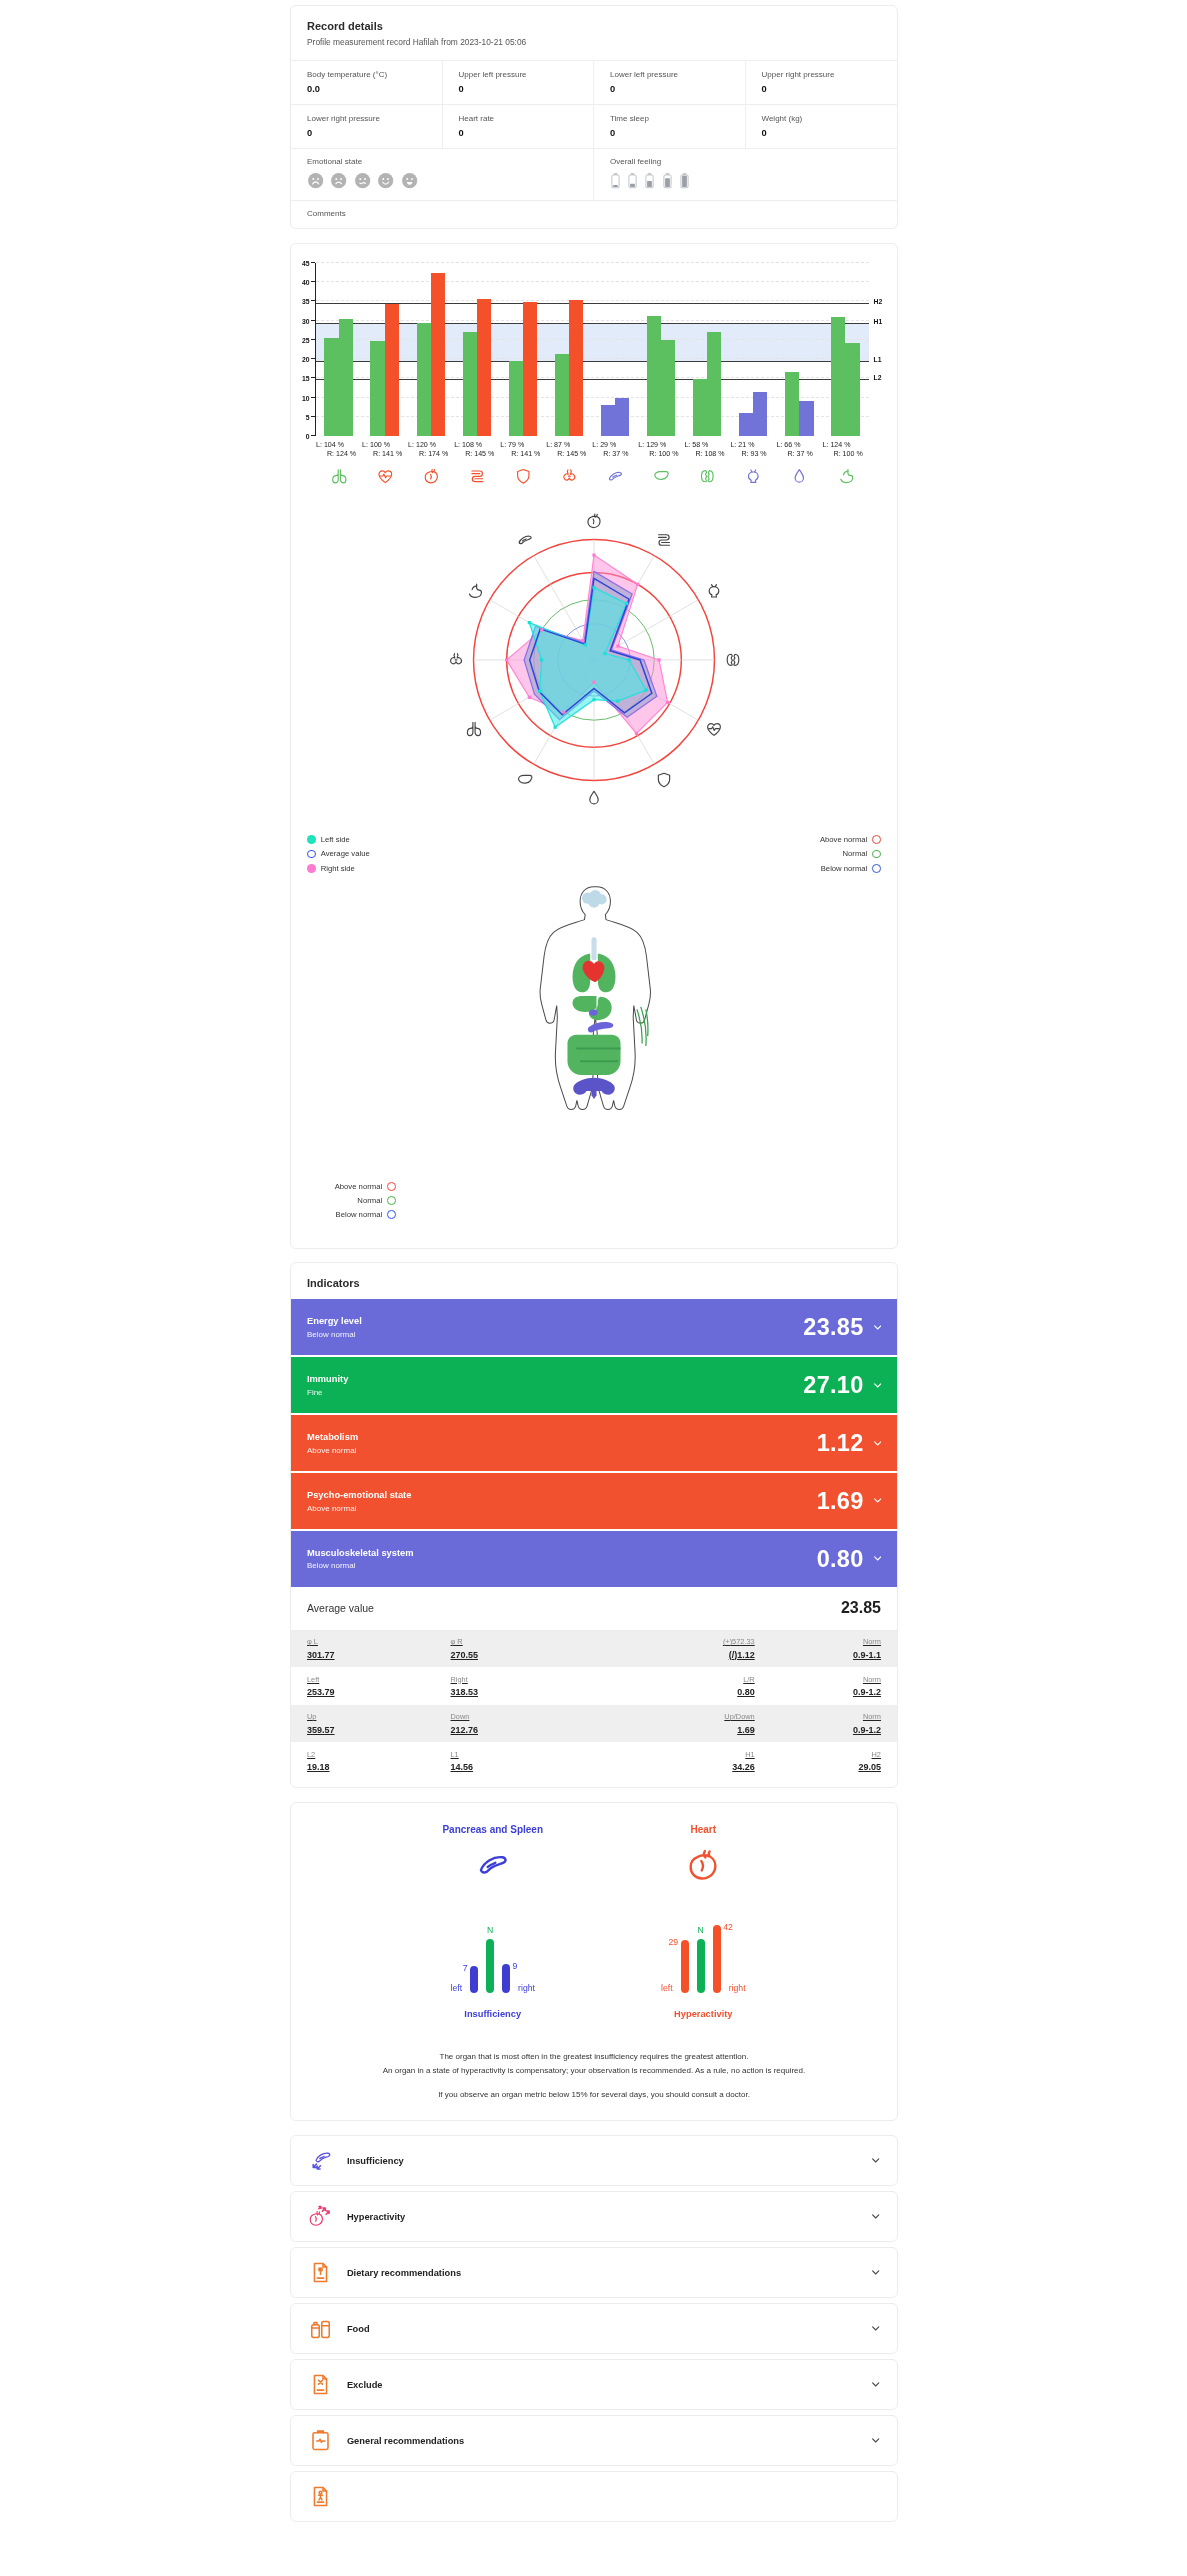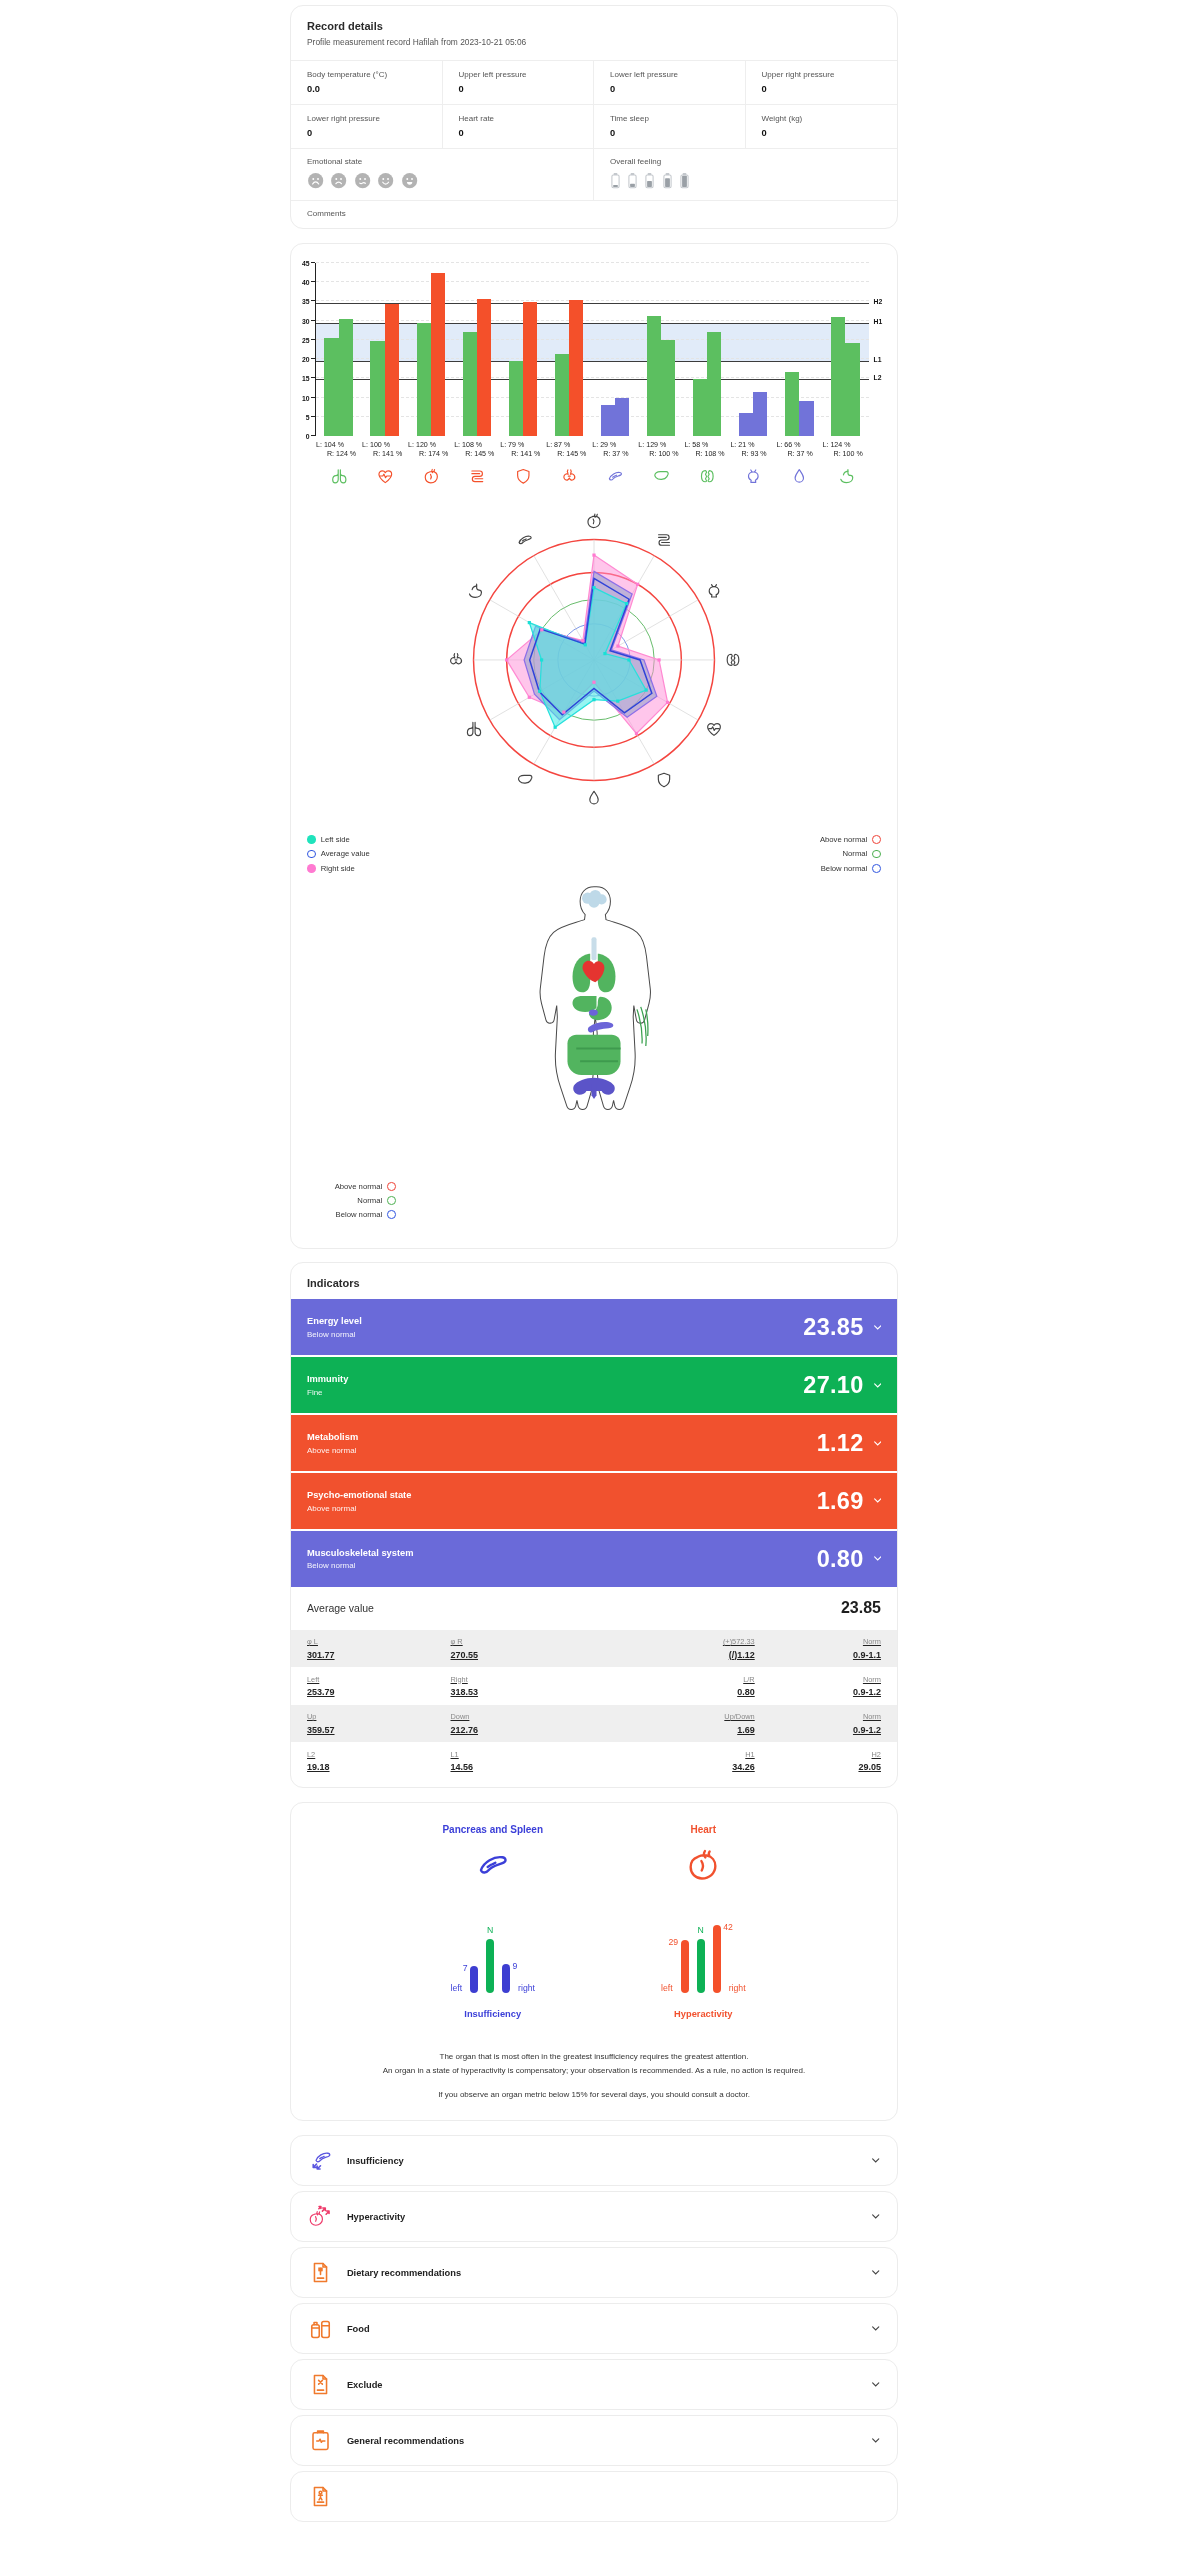--- a/index.html
+++ b/index.html
@@ -1,19 +1,19 @@
 <!DOCTYPE html>
 <html style="font-size:10px"><head>
 <meta charset="utf-8">
 <style>
   * { margin:0; padding:0; box-sizing:border-box; }
   html,body { background:#fff; }
   body { width:1188px; min-height:2576px; font-family:"Liberation Sans", sans-serif; color:#222; }
   .page { width:608px; margin:0 auto; padding-top:5px; padding-bottom:25px; }
-  .card { background:#fff; border:0.6px solid #ececec; border-radius:13px; margin-bottom:13.6px; }
+  .card { background:#fff; border:0.6px solid #ececec; border-radius:6px; margin-bottom:13.6px; }
   .card-pad { padding:13.6px 16px; }
   h1.sec { font-size:11px; font-weight:bold; color:#2b2b2b; }
   .sub { font-size:8.4px; color:#555; margin-top:5px; }
 
   
   .rd-grid { border-top:0.6px solid #eee; display:grid; grid-template-columns:repeat(4,1fr); }
   .rd-cell { padding:8.7px 16px 10px; border-bottom:0.6px solid #eee; border-right:0.6px solid #eee; }
   .rd-cell:nth-child(4n) { border-right:none; }
   .rd-label { font-size:8px; color:#555; }
   .rd-value { font-size:9.3px; font-weight:bold; color:#111; margin-top:5px; }

